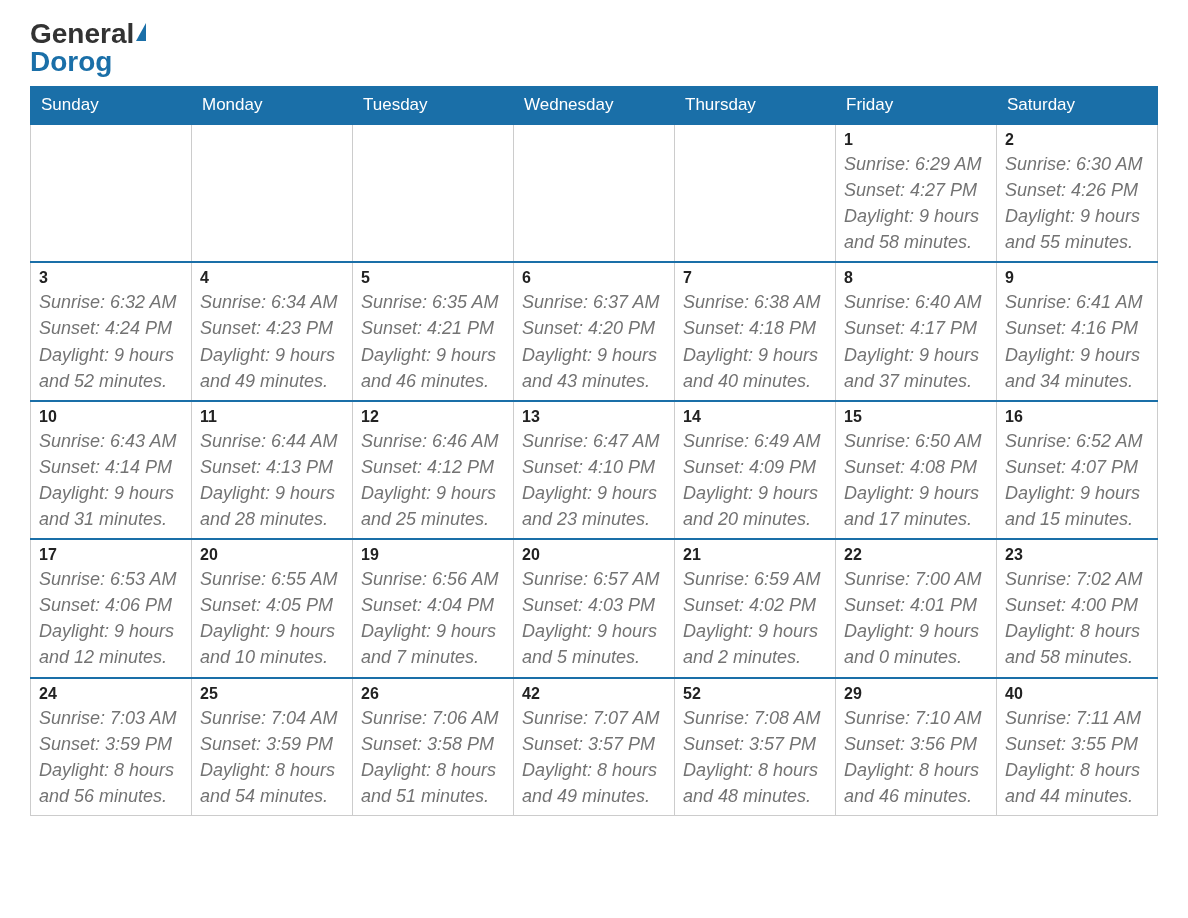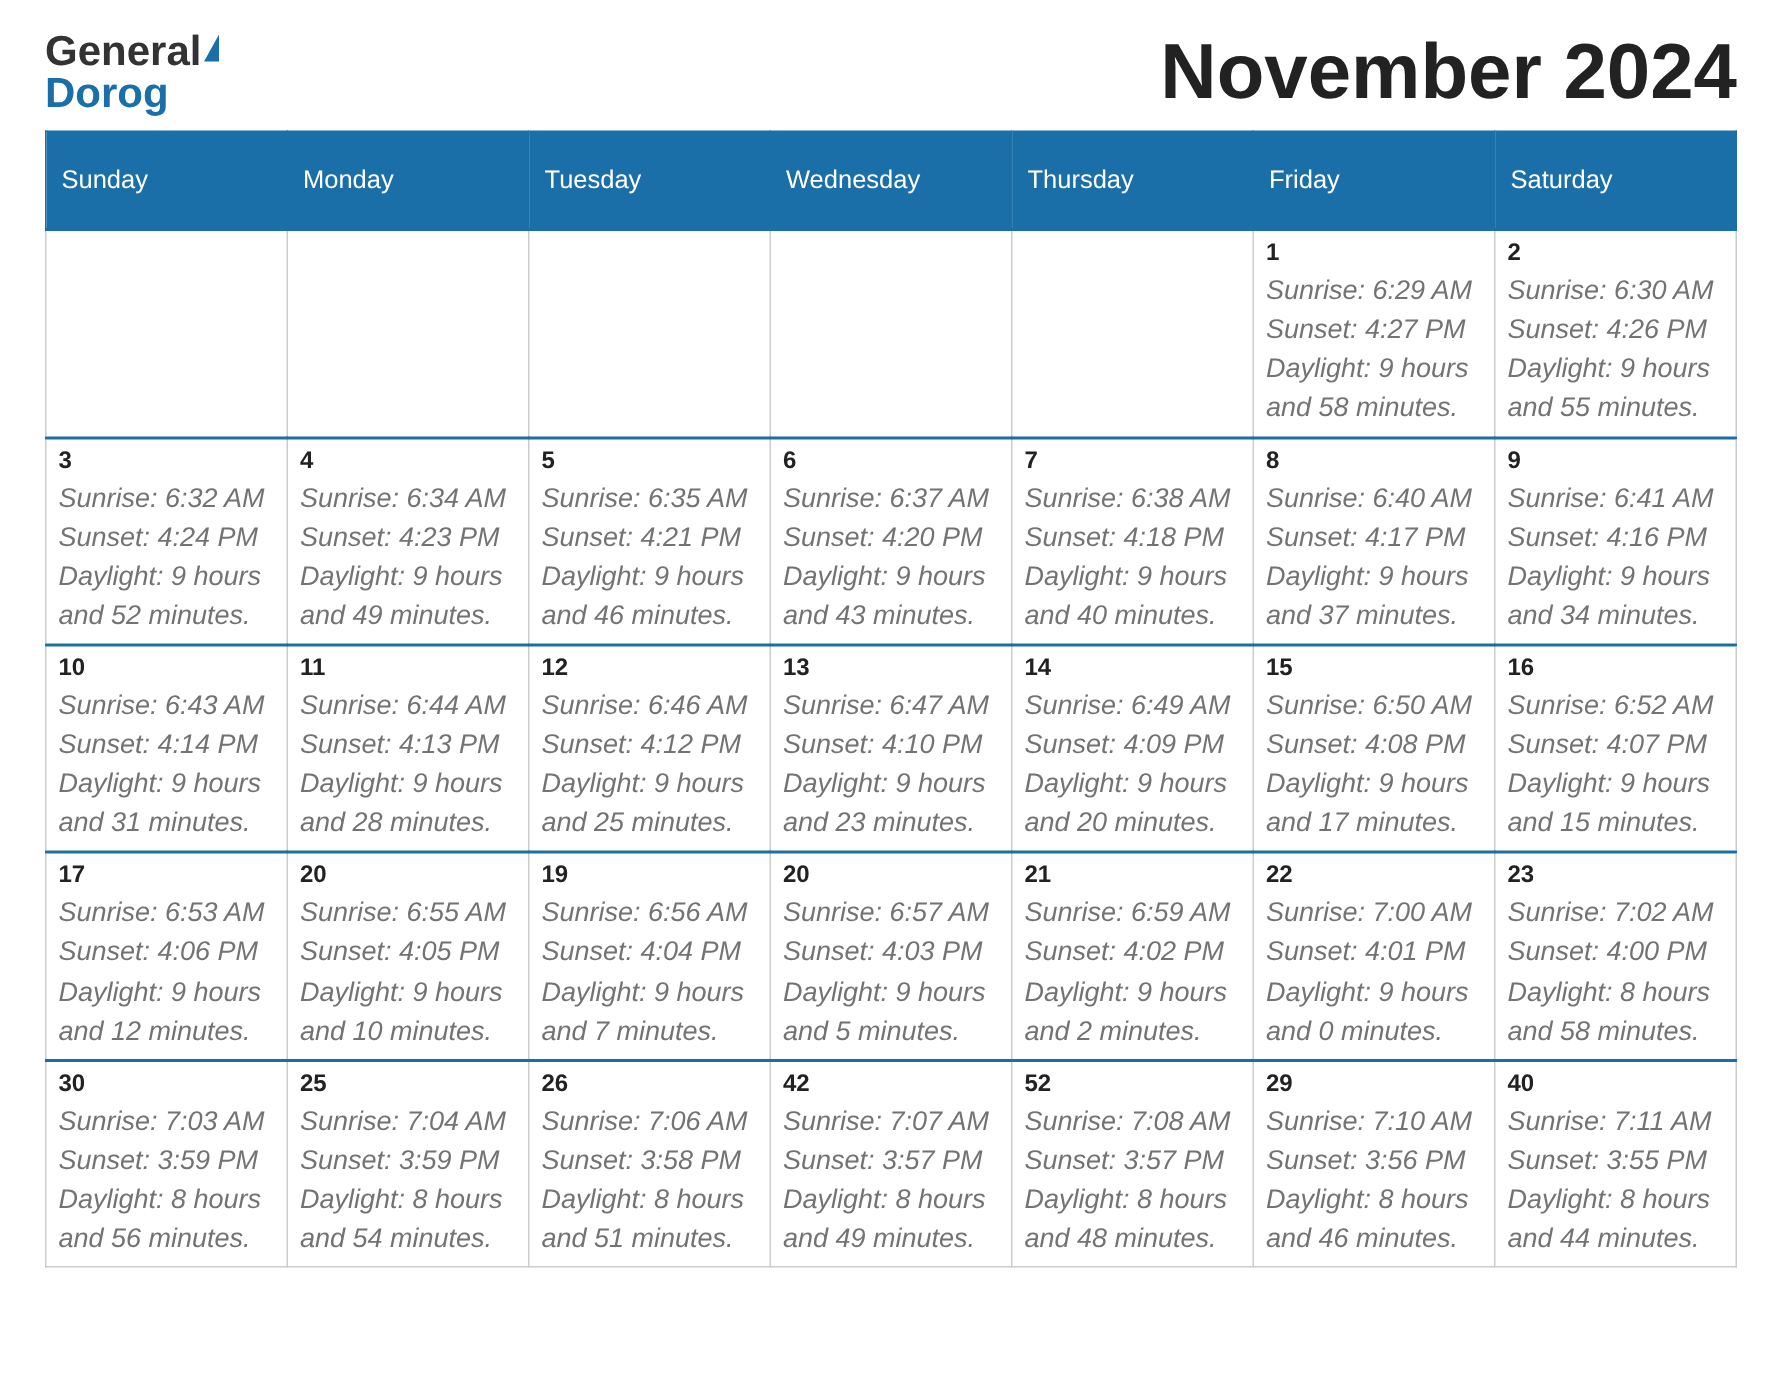--- a/index.html
+++ b/index.html
@@ -65,21 +65,21 @@
     .calendar {
       width: 100%;
       border-collapse: collapse;
       margin-top: 10px;
     }
     .calendar th {
       background-color: #1a6fa8;
       color: #fff;
       font-size: 17px;
       font-weight: normal;
-      padding: 22px 10px;
+      padding: 8px 10px;
       text-align: left;
       border: 1px solid #1a6fa8;
     }
     .calendar td {
       border: 1px solid #ccc;
       vertical-align: top;
       padding: 6px 8px;
       width: 14.28%;
       min-height: 100px;
       font-size: 13px;
@@ -114,21 +114,20 @@
   <div class="logo">
     <div class="logo-first-line">
       <span class="logo-text-general">General</span>
       <span class="logo-icon"></span>
     </div>
     <div>
       <span class="logo-text-blue">Dorog</span>
     </div>
   </div>
   <div class="title-block">
-    <div class="month-title">November 2024</div>
   </div>
 </div>
 
 <table class="calendar">
   <thead>
     <tr>
     <th>Sunday</th>
         <th>Monday</th>
         <th>Tuesday</th>
         <th>Wednesday</th>
@@ -238,21 +237,21 @@
           <div class="day-number">22</div>
           <div class="day-info">Sunrise: 7:00 AM<br>Sunset: 4:01 PM<br>Daylight: 9 hours and 0 minutes.</div>
         </td>
         <td>
           <div class="day-number">23</div>
           <div class="day-info">Sunrise: 7:02 AM<br>Sunset: 4:00 PM<br>Daylight: 8 hours and 58 minutes.</div>
         </td>
       </tr>
       <tr>
         <td>
-          <div class="day-number">30</div>
+          <div class="day-number">24</div>
           <div class="day-info">Sunrise: 7:03 AM<br>Sunset: 3:59 PM<br>Daylight: 8 hours and 56 minutes.</div>
         </td>
         <td>
           <div class="day-number">25</div>
           <div class="day-info">Sunrise: 7:04 AM<br>Sunset: 3:59 PM<br>Daylight: 8 hours and 54 minutes.</div>
         </td>
         <td>
           <div class="day-number">26</div>
           <div class="day-info">Sunrise: 7:06 AM<br>Sunset: 3:58 PM<br>Daylight: 8 hours and 51 minutes.</div>
         </td>

